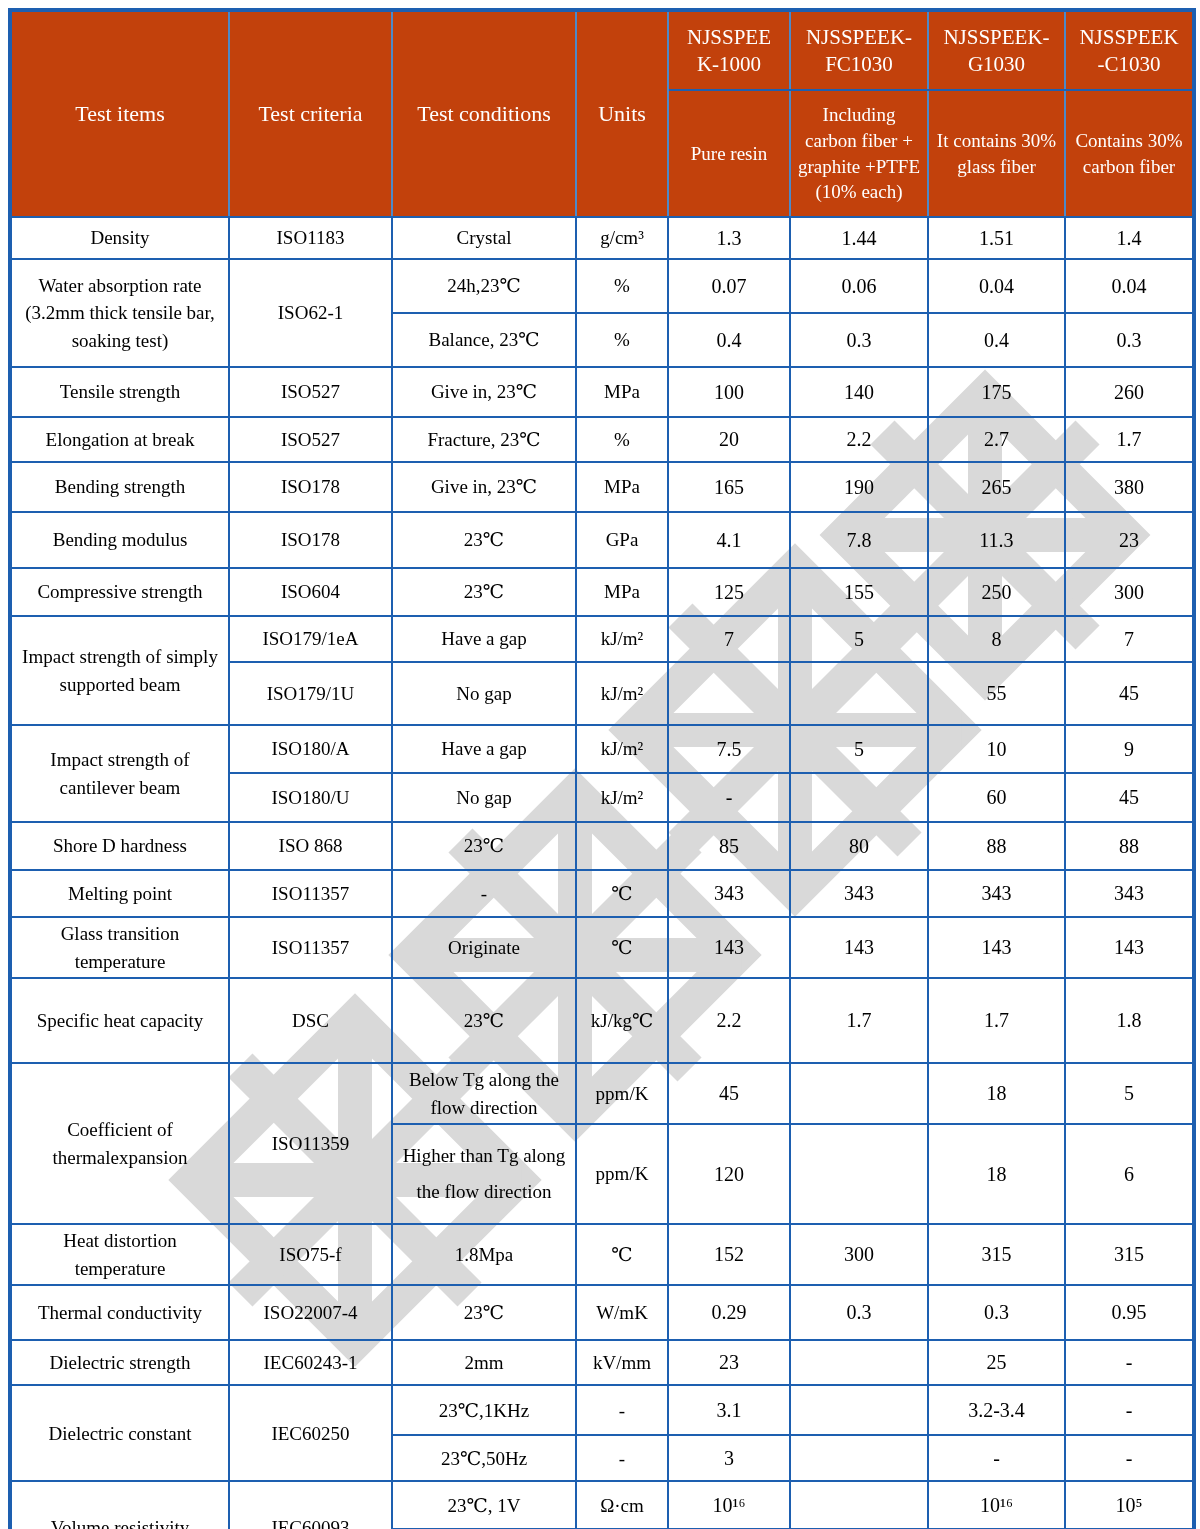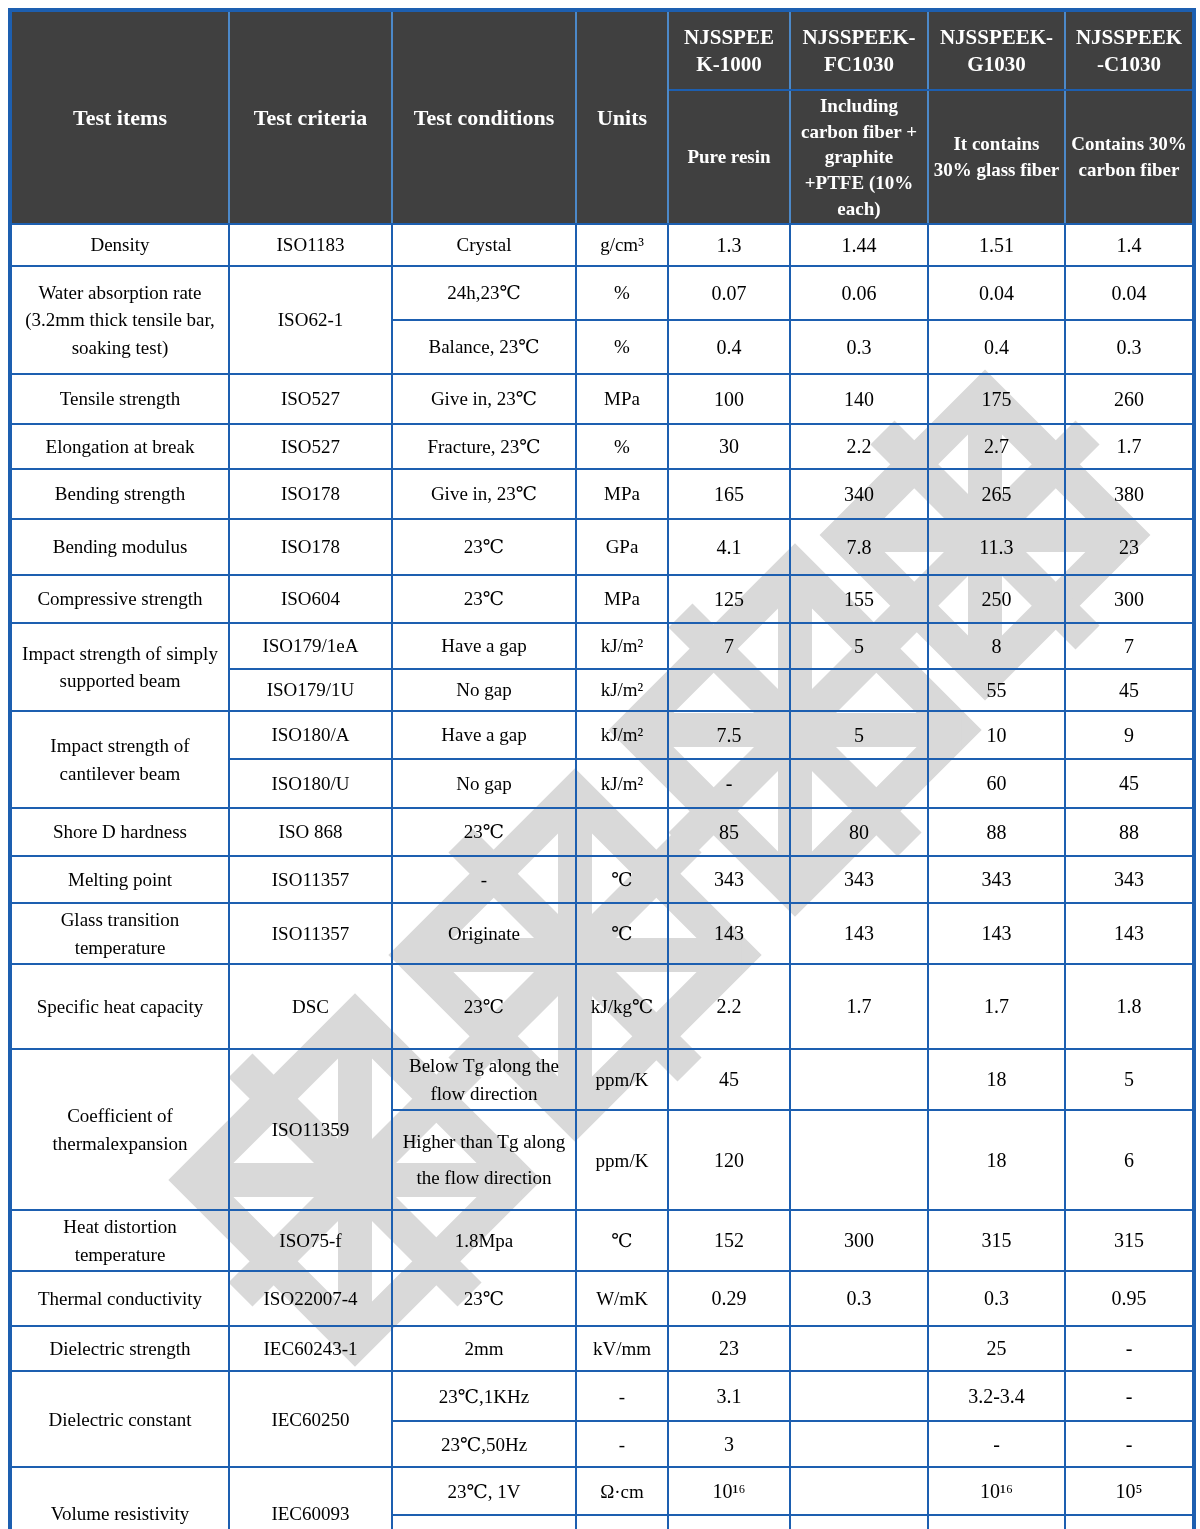--- a/index.html
+++ b/index.html
@@ -15,21 +15,21 @@
     border:4px solid #1d5fb0;
   }
   td{
     border:2px solid #1d5fb0;
     text-align:center;vertical-align:middle;
     padding:2px 4px;line-height:1.45;
     font-size:19px;background:transparent;
     word-wrap:break-word;
   }
   thead td{
-    background:#404040;color:#ffffff;font-weight:bold;
+    background:#c2410c;color:#ffffff;font-weight:normal;
     border-color:#4c89c9;border-bottom-color:#1d5fb0;border-top-color:#1d5fb0;
   }
   thead td.hmain{font-size:22px;}
   thead td.hprod{font-size:21px;line-height:1.25;}
   thead td.hdesc{font-size:19px;line-height:1.35;margin-left:32px;}
   td.c-item{font-size:19px;}
   td.c-val{font-size:20px;}
   tr.tall-lines td.c-cond{line-height:1.9;}
 </style>
 </head>
@@ -146,32 +146,32 @@
       <td class="c-val">100</td>
       <td class="c-val">140</td>
       <td class="c-val">175</td>
       <td class="c-val">260</td>
     </tr>
     <tr style="height:45px">
       <td class="c-item">Elongation at break</td>
       <td>ISO527</td>
       <td class="c-cond">Fracture, 23℃</td>
       <td>%</td>
-      <td class="c-val">30</td>
+      <td class="c-val">20</td>
       <td class="c-val">2.2</td>
       <td class="c-val">2.7</td>
       <td class="c-val">1.7</td>
     </tr>
     <tr style="height:50px">
       <td class="c-item">Bending strength</td>
       <td>ISO178</td>
       <td class="c-cond">Give in, 23℃</td>
       <td>MPa</td>
       <td class="c-val">165</td>
-      <td class="c-val">340</td>
+      <td class="c-val">190</td>
       <td class="c-val">265</td>
       <td class="c-val">380</td>
     </tr>
     <tr style="height:56px">
       <td class="c-item">Bending modulus</td>
       <td>ISO178</td>
       <td class="c-cond">23℃</td>
       <td>GPa</td>
       <td class="c-val">4.1</td>
       <td class="c-val">7.8</td>
@@ -191,21 +191,21 @@
     <tr style="height:46px">
       <td rowspan="2" class="c-item">Impact strength of simply supported beam</td>
       <td>ISO179/1eA</td>
       <td class="c-cond">Have a gap</td>
       <td>kJ/m²</td>
       <td class="c-val">7</td>
       <td class="c-val">5</td>
       <td class="c-val">8</td>
       <td class="c-val">7</td>
     </tr>
-    <tr style="height:42px">
+    <tr style="height:63px">
       <td>ISO179/1U</td>
       <td class="c-cond">No gap</td>
       <td>kJ/m²</td>
       <td class="c-val"></td>
       <td class="c-val"></td>
       <td class="c-val">55</td>
       <td class="c-val">45</td>
     </tr>
     <tr style="height:48px">
       <td rowspan="2" class="c-item">Impact strength of cantilever beam</td>

